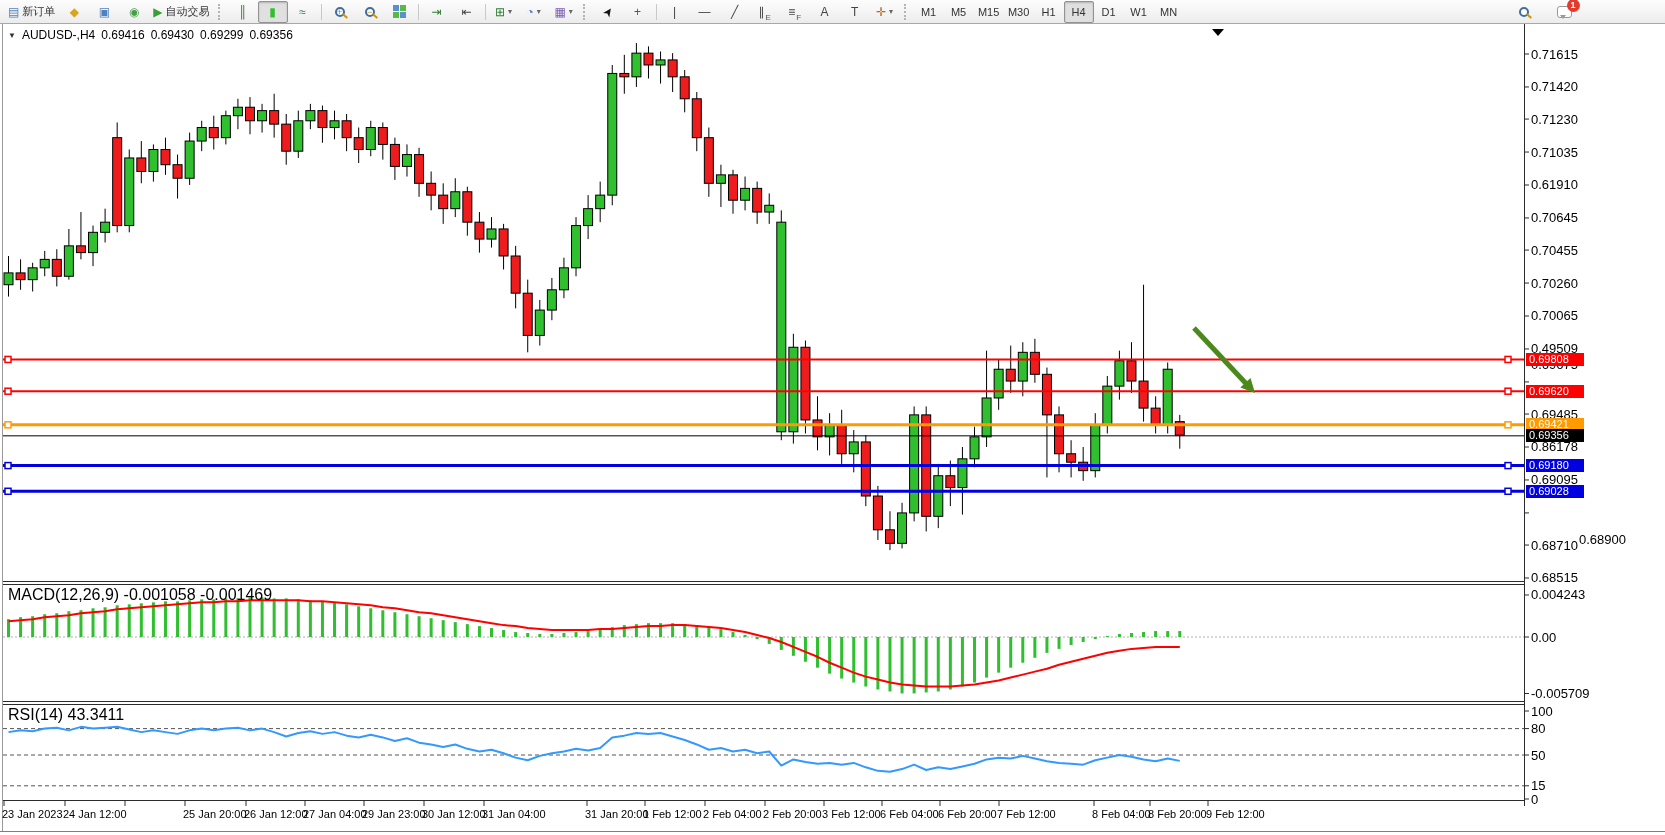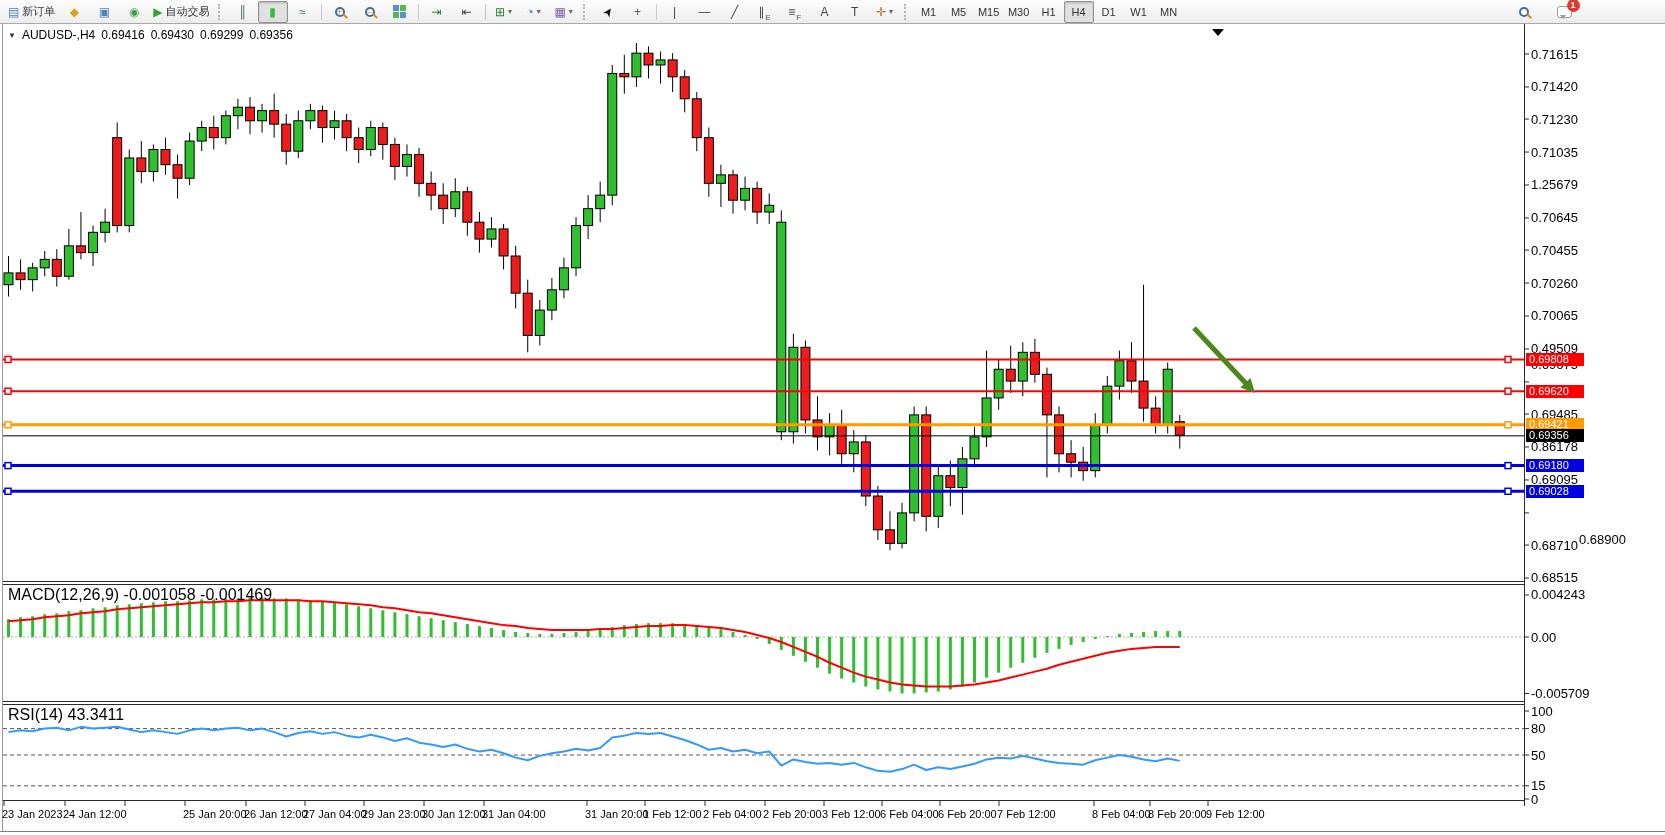--- a/index.html
+++ b/index.html
@@ -591,21 +591,21 @@
   </div>
 
   <div class="indlab" style="top:586px">MACD(12,26,9) -0.001058 -0.001469</div>
   <div class="indlab" style="top:706px">RSI(14) 43.3411</div>
 
   <div id="labels">
       <div class="plab" style="top: 47.5px;">0.71615</div>
       <div class="plab" style="top: 80.4608px;">0.71420</div>
       <div class="plab" style="top: 112.577px;">0.71230</div>
       <div class="plab" style="top: 145.537px;">0.71035</div>
-      <div class="plab" style="top: 178.498px;">1.25679</div>
+      <div class="plab" style="top: 178.498px;">0.61910</div>
       <div class="plab" style="top: 211.459px;">0.70645</div>
       <div class="plab" style="top: 243.575px;">0.70455</div>
       <div class="plab" style="top: 276.536px;">0.70260</div>
       <div class="plab" style="top: 309.496px;">0.70065</div>
       <div class="plab" style="top: 342.457px;">0.49509</div>
       <div class="plab" style="top: 358px;">0.69675</div>
       <div class="plab" style="top: 407.534px;">0.69485</div>
       <div class="plab" style="top: 440.495px;">0.86178</div>
       <div class="plab" style="top: 473.456px;">0.69095</div>
       <div class="plab" style="top: 533px; padding-left: 48px;">0.68900</div>

